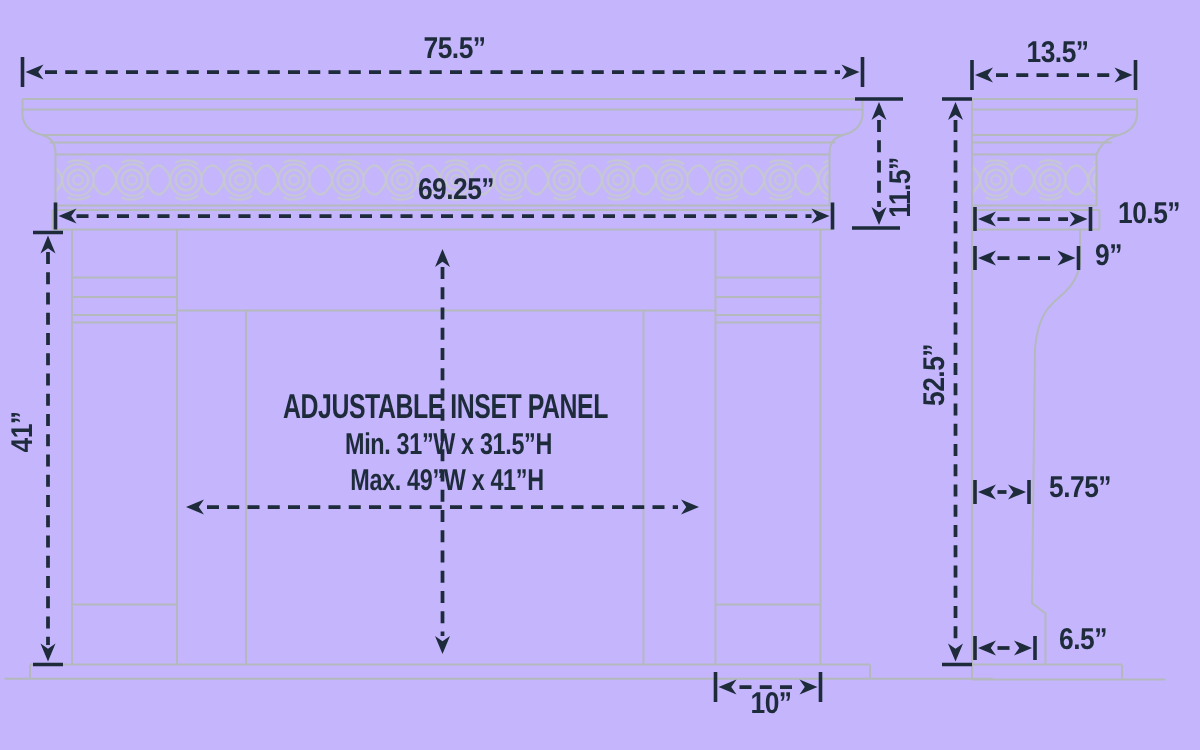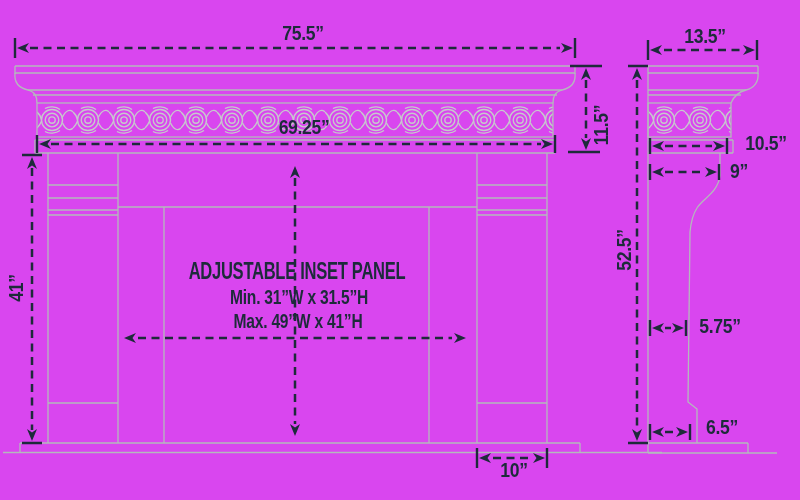--- a/index.html
+++ b/index.html
@@ -1,16 +1,16 @@
 <!DOCTYPE html>
 <html><head>
 <meta charset="utf-8">
 <style>
   html,body{margin:0;padding:0;background:#fff;}
-  .canvas{position:relative;width:800px;height:500px;background:#d946ef;overflow:hidden;
+  .canvas{position:relative;width:800px;height:500px;background:#c4b5fd;overflow:hidden;
           font-family:"Liberation Sans",sans-serif;}
   .canvas svg{position:absolute;left:0;top:0;}
   
   .ln{stroke:#b4b9bc;stroke-width:1.3;fill:none;}
   .orn{stroke:#c6cacc;stroke-width:1.35;fill:none;}
   
   .dsh{stroke:#1d2b3a;stroke-width:2.5;fill:none;stroke-dasharray:8 5.5;}
   .tck{stroke:#1d2b3a;stroke-width:2.4;fill:none;}
   .ar{fill:#1d2b3a;stroke:none;}
   

